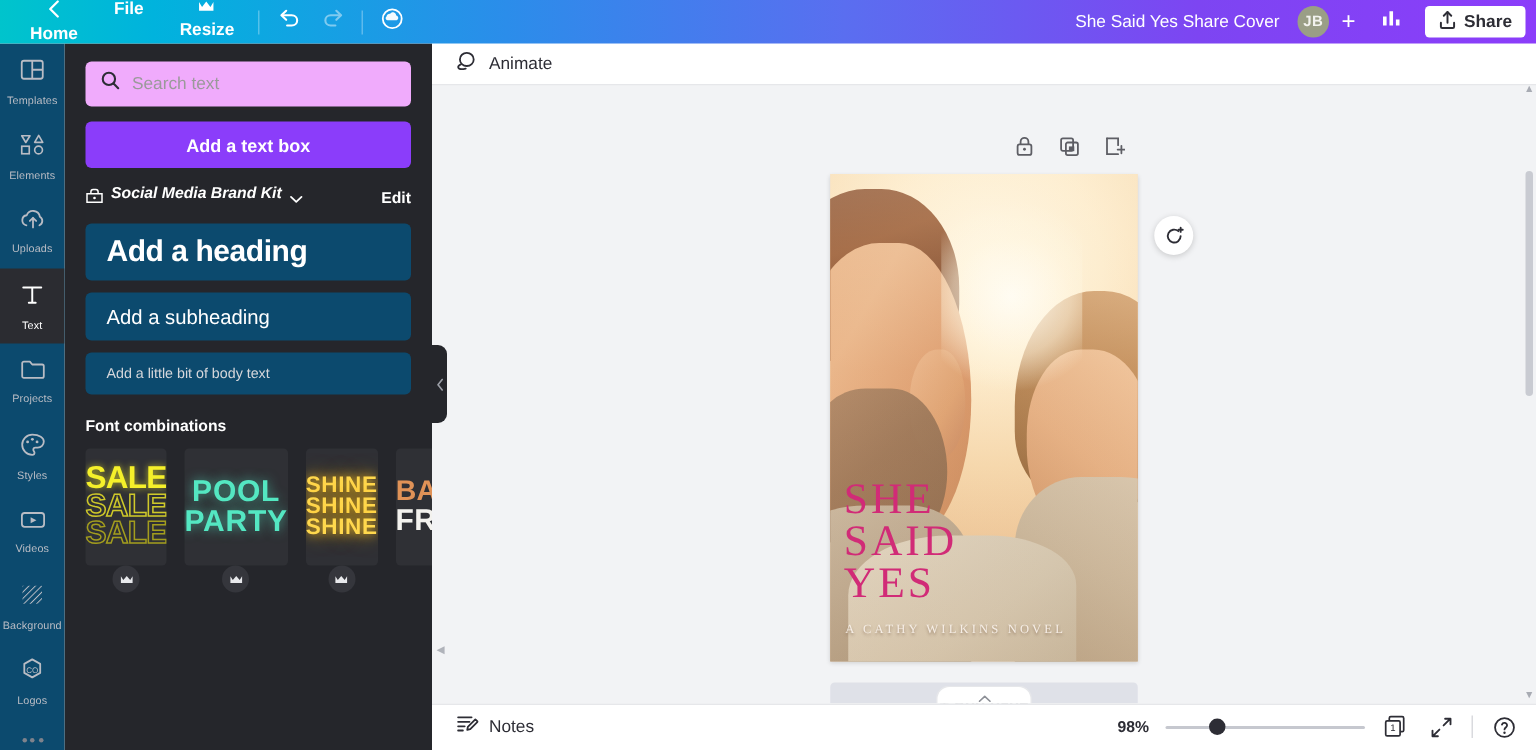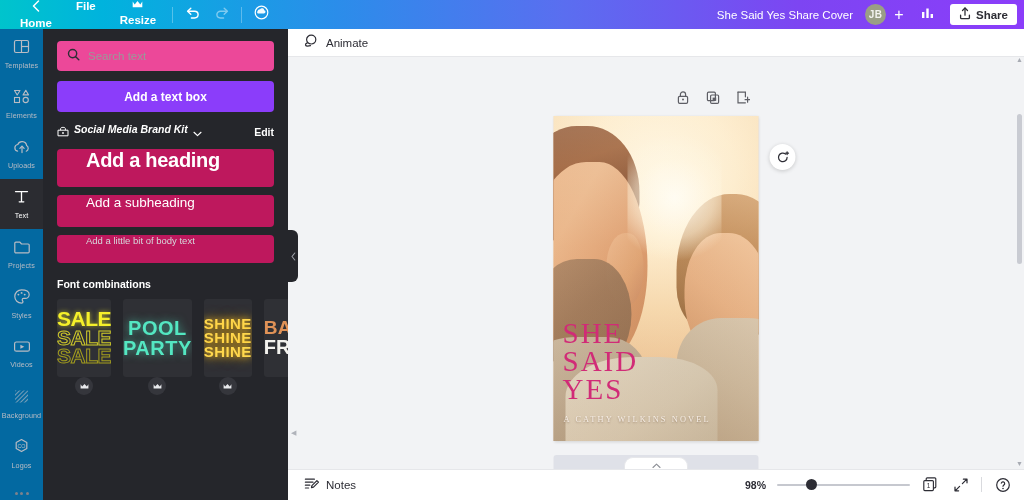--- a/index.html
+++ b/index.html
@@ -51,21 +51,21 @@
     display: flex; align-items: center; gap: 5px;
     background: #fff; color: #2d2d35;
     height: 21px; padding: 0 9px; border-radius: 3px;
     font-size: 11.5px; font-weight: bold; cursor: pointer;
     margin-left: 6px;
   }
 
   
   .rail {
     position: absolute; top: 29px; left: 0; width: 43px; height: 471px;
-    background: #0369a1;
+    background: #0c4a6e;
     z-index: 30;
     overflow: hidden;
   }
   .rail-item {
     width: 43px; height: 50px;
     display: flex; flex-direction: column; align-items: center; justify-content: center;
     gap: 3px; cursor: pointer; color: #b9bcc4;
   }
   .rail-item.active { background: #2b2c31; color: #fff; }
   .rail-label { font-size: 7.2px; letter-spacing: .1px; line-height: 1; }
@@ -74,43 +74,43 @@
 
   
   .panel {
     position: absolute; top: 29px; left: 43px; width: 245px; height: 471px;
     background: #25262b;
     z-index: 25;
     overflow: hidden;
   }
   .panel-inner { padding: 12px 14px 0 14px; }
   .search-wrap {
-    position: relative; height: 30px; background: #ec4899; border-radius: 4px;
+    position: relative; height: 30px; background: #f0abfc; border-radius: 4px;
     display: flex; align-items: center; padding: 0 10px; gap: 8px;
   }
   .search-wrap input {
     border: none; outline: none; flex: 1; font-size: 11.5px; color: #333;
     font-family: "Liberation Sans", sans-serif; background: transparent;
   }
   .search-wrap input::placeholder { color: #9a9a9a; }
   .addtext-btn {
     margin-top: 10px; height: 31px; background: #8b3dfa; border-radius: 4px;
     display: flex; align-items: center; justify-content: center;
     color: #fff; font-size: 12px; font-weight: bold; cursor: pointer;
   }
   .brandkit-row {
     margin-top: 11px; display: flex; align-items: center; justify-content: space-between;
     color: #fff;
   }
   .brandkit-left { display: flex; align-items: flex-start; gap: 5px; cursor: pointer; font-style: italic; }
   .brandkit-name { font-size: 10.5px; font-weight: bold; }
   .brandkit-edit { font-size: 10.5px; font-weight: bold; color: #fff; cursor: pointer; }
   .txt-sample {
-    margin-top: 8px; background: #be185d; border-radius: 4px;
-    display: flex; padding: 0 29px; cursor: pointer;
+    margin-top: 8px; background: #0c4a6e; border-radius: 4px;
+    display: flex; align-items: center; padding: 0 14px; cursor: pointer;
   }
   .txt-heading { height: 38px; color: #fff; font-size: 20px; font-weight: bold; letter-spacing: -.3px; }
   .txt-subheading { height: 32px; color: #fff; font-size: 13.5px; font-weight: normal; }
   .txt-body { height: 28px; color: #d6d7db; font-size: 9.5px; }
   .fc-title { margin-top: 15px; color: #fff; font-size: 10.5px; font-weight: bold; }
   .fc-grid { margin-top: 9px; display: grid; grid-template-columns: 1fr 1fr 1fr 1fr; gap: 10px 12px; }
   .fc-cell { position: relative; height: 78px; background: #2f3035; border-radius: 3px; overflow: hidden; cursor: pointer;
              display: flex; align-items: center; justify-content: center; }
   .crown {
     position: absolute; bottom: -18px; left: 50%; transform: translateX(-50%);

